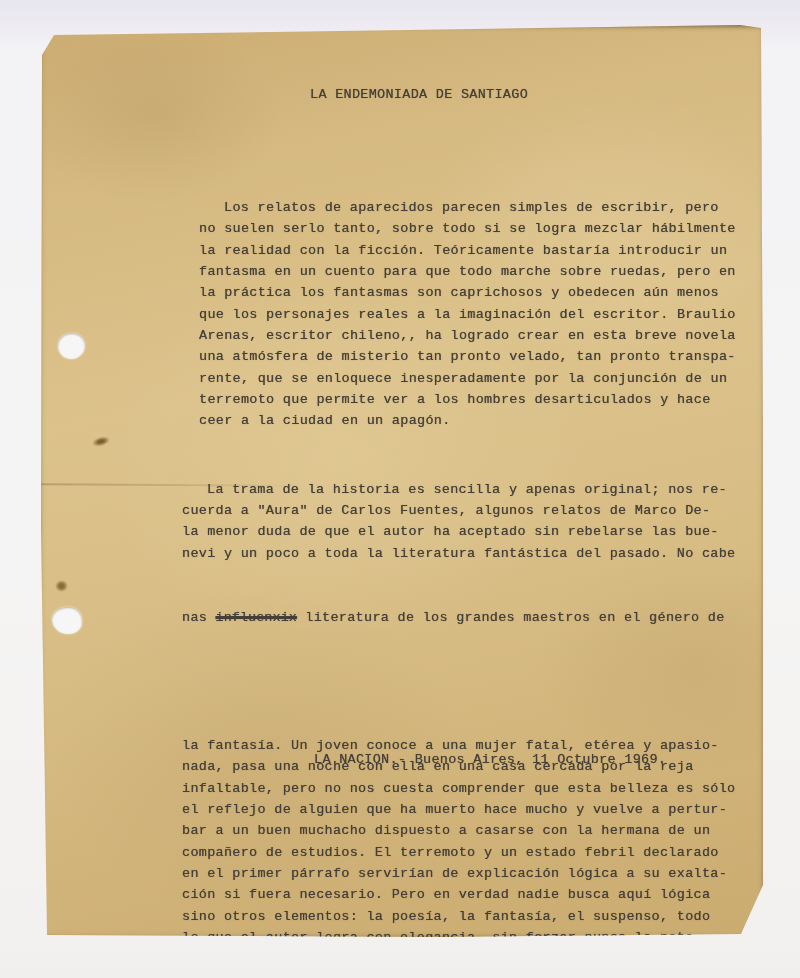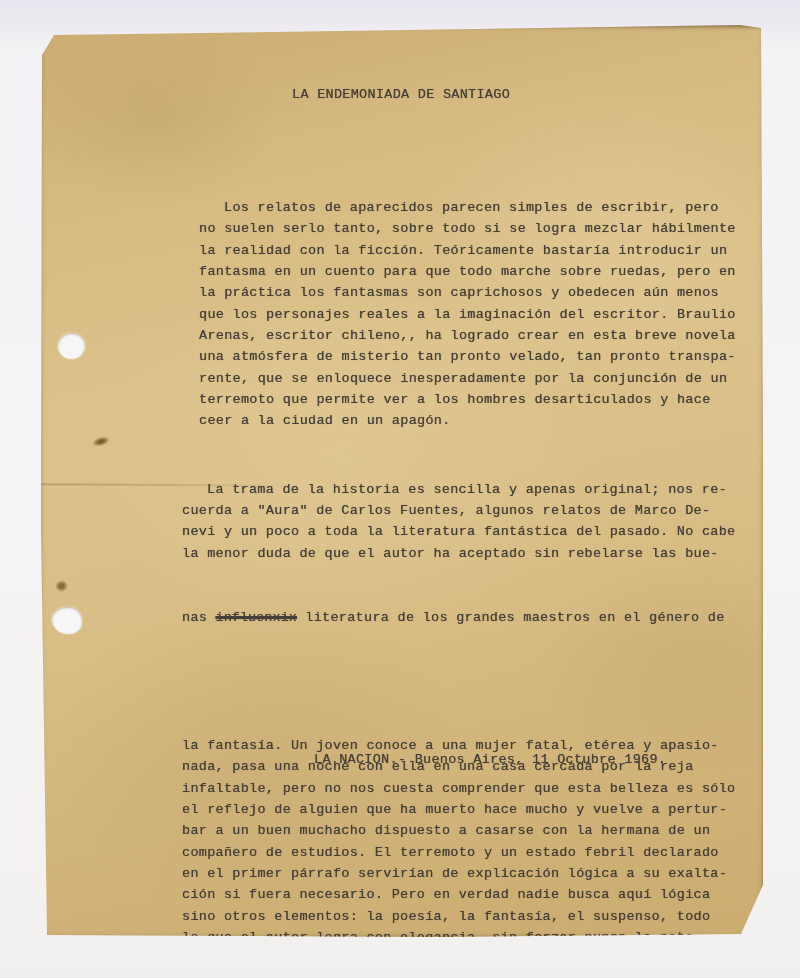--- a/index.html
+++ b/index.html
@@ -65,21 +65,21 @@
   
   .typed, .line {
     font-family: "Liberation Mono", "DejaVu Sans Mono", monospace;
     font-size: 13.4px;
     letter-spacing: 0.35px;
     line-height: 21.35px;
     color: #453f37;
     text-shadow: 0 0 0.9px rgba(69,63,55,0.55), 0.3px 0.3px 0.4px rgba(69,63,55,0.35);
     white-space: pre;
   }
-  .doc-title { position: absolute; left: 252px; top: 59px; }
+  .doc-title { position: absolute; left: 270px; top: 59px; }
   .para-1 { position: absolute; left: 159px; top: 108px; }
   .para-2 { position: absolute; left: 142px; top: 347px; }
   .doc-footer { position: absolute; left: 274px; top: 724px; }
   .indent-first-line > .line:first-of-type { padding-left: 25px; }
   .struck {
     text-decoration: line-through;
     text-decoration-thickness: 2.5px;
     font-weight: normal;
     letter-spacing: 0.1px;
   }
@@ -98,21 +98,21 @@
 
     <div class="typed doc-title">LA ENDEMONIADA DE SANTIAGO</div>
 
     <div class="typed para-1 indent-first-line">
       
     <div class="line">Los relatos de aparecidos parecen simples de escribir, pero</div><div class="line">no suelen serlo tanto, sobre todo si se logra mezclar hábilmente</div><div class="line">la realidad con la ficción. Teóricamente bastaría introducir un</div><div class="line">fantasma en un cuento para que todo marche sobre ruedas, pero en</div><div class="line">la práctica los fantasmas son caprichosos y obedecen aún menos</div><div class="line">que los personajes reales a la imaginación del escritor. Braulio</div><div class="line">Arenas, escritor chileno,, ha logrado crear en esta breve novela</div><div class="line">una atmósfera de misterio tan pronto velado, tan pronto transpa-</div><div class="line">rente, que se enloquece inesperadamente por la conjunción de un</div><div class="line">terremoto que permite ver a los hombres desarticulados y hace</div><div class="line">ceer a la ciudad en un apagón.</div></div>
 
     <div class="typed para-2">
       <div class="indent-first-line">
         
-      <div class="line">La trama de la historia es sencilla y apenas original; nos re-</div><div class="line">cuerda a "Aura" de Carlos Fuentes, algunos relatos de Marco De-</div><div class="line">nevi y un poco a toda la literatura fantástica del pasado. No cabe</div><div class="line">la menor duda de que el autor ha aceptado sin rebelarse las bue-</div></div>
+      <div class="line">La trama de la historia es sencilla y apenas original; nos re-</div><div class="line">cuerda a "Aura" de Carlos Fuentes, algunos relatos de Marco De-</div><div class="line">la menor duda de que el autor ha aceptado sin rebelarse las bue-</div><div class="line">nevi y un poco a toda la literatura fantástica del pasado. No cabe</div></div>
       <div class="line"><span>nas </span><span class="struck">influenxix</span><span> literatura de los grandes maestros en el género de</span></div>
       <div>
         
       <div class="line">la fantasía. Un joven conoce a una mujer fatal, etérea y apasio-</div><div class="line">nada, pasa una noche con ella en una casa cercada por la reja</div><div class="line">infaltable, pero no nos cuesta comprender que esta belleza es sólo</div><div class="line">el reflejo de alguien que ha muerto hace mucho y vuelve a pertur-</div><div class="line">bar a un buen muchacho dispuesto a casarse con la hermana de un</div><div class="line">compañero de estudios. El terremoto y un estado febril declarado</div><div class="line">en el primer párrafo servirían de explicación lógica a su exalta-</div><div class="line">ción si fuera necesario. Pero en verdad nadie busca aquí lógica</div><div class="line">sino otros elementos: la poesía, la fantasía, el suspenso, todo</div><div class="line">lo que el autor logra con elegancia, sin forzar nunca la nota,</div><div class="line">casi como quien contara un sueño.</div></div>
     </div>
 
     <div class="typed doc-footer">LA NACION.- Buenos Aires, 11 Octubre 1969.</div>
 
   </div>
 </div>

